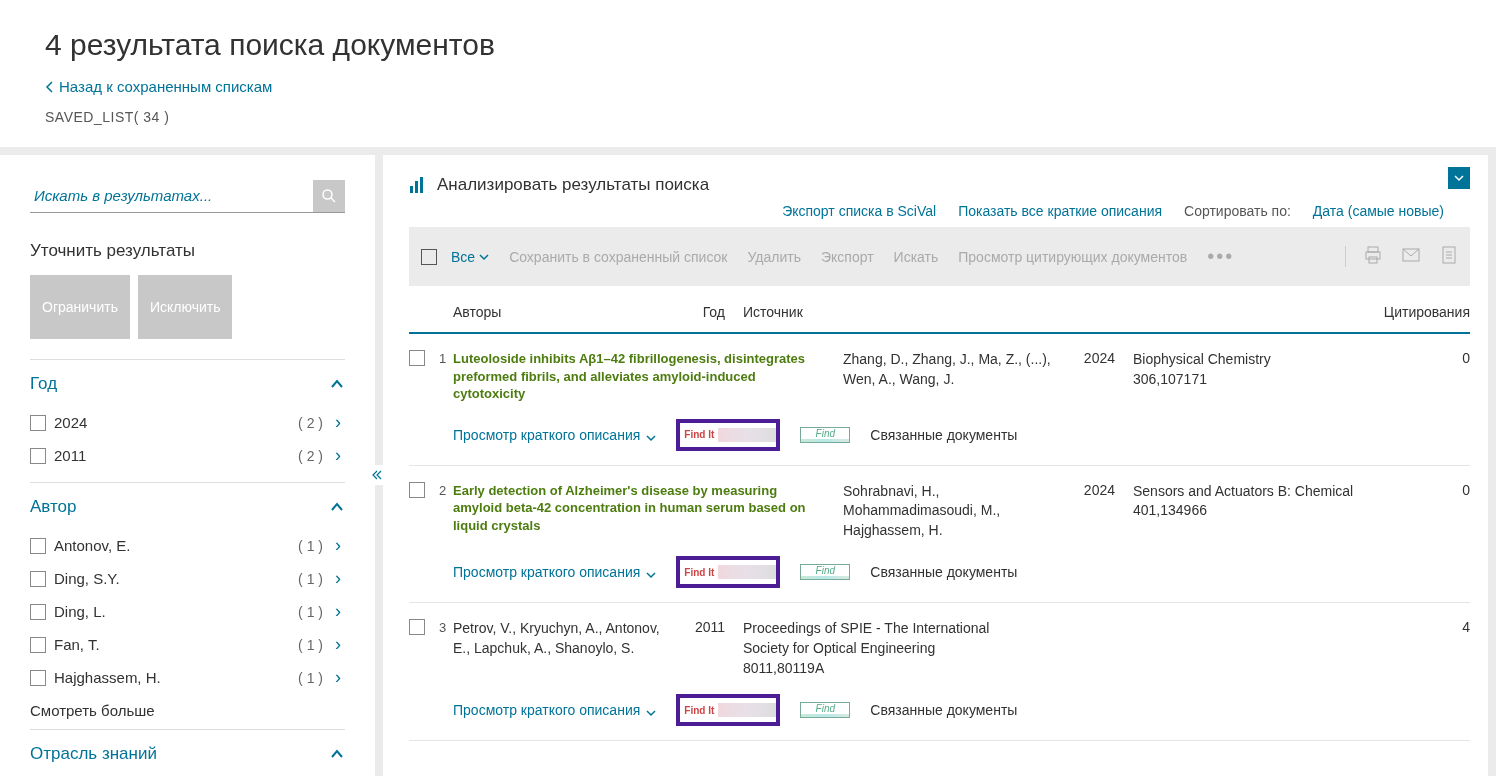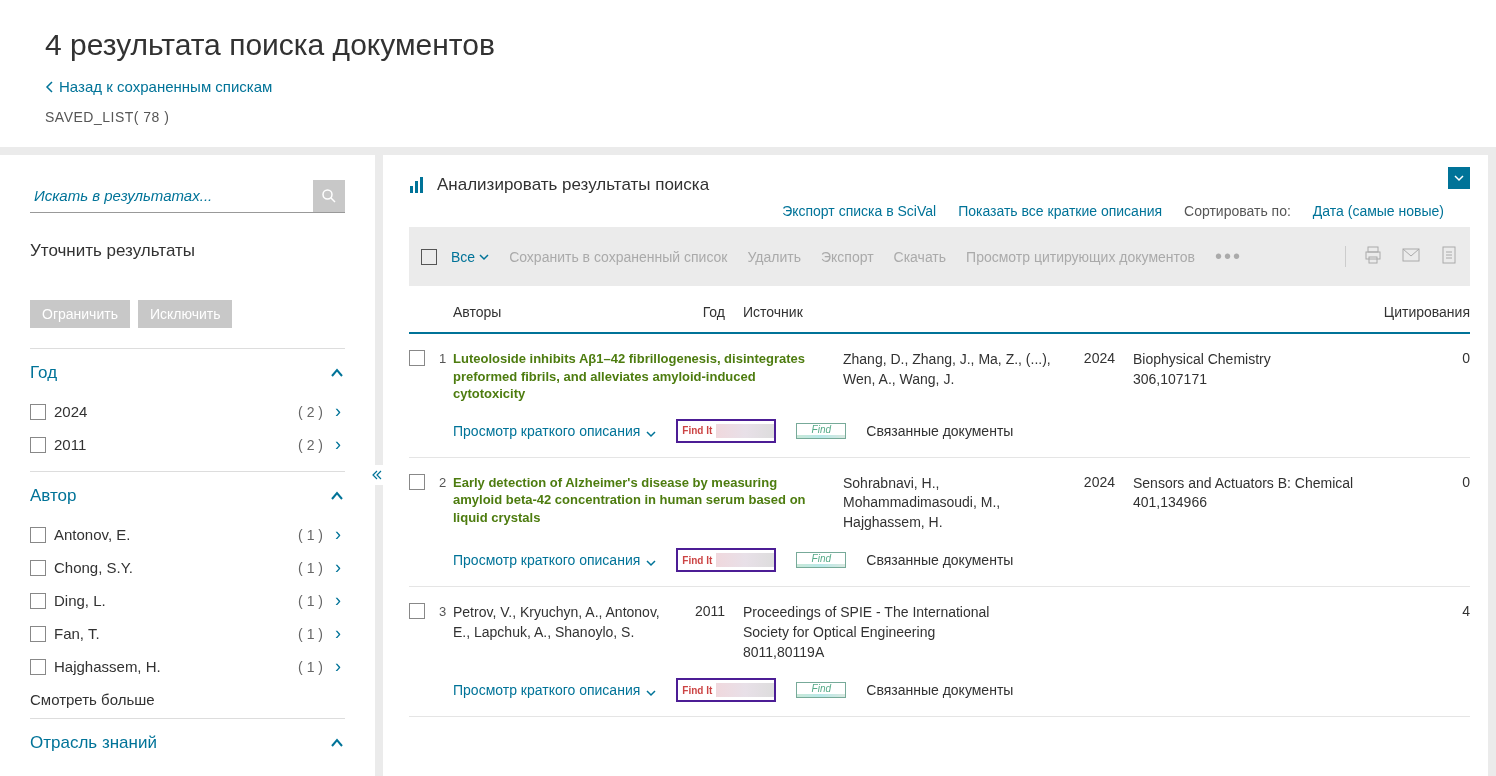--- a/index.html
+++ b/index.html
@@ -11,21 +11,21 @@
 .saved-line { color: #565656; font-size: 14px; letter-spacing: 0.5px; }
 .main-wrap { display: flex; gap: 8px; padding: 0 8px 0 0; }
 .sidebar { width: 375px; background: #fff; padding: 24px 30px 24px 30px; position: relative; }
 .search-in { display: flex; align-items: center; border-bottom: 1px solid #999; margin-bottom: 28px; }
 .search-in input { flex: 1; border: none; outline: none; font-size: 15px; padding: 8px 4px; color: #007398; background: transparent; }
 .search-in input::placeholder { color: #007398; font-style: italic; }
 .search-btn { width: 32px; height: 32px; background: #c8c8c8; display: flex; align-items: center; justify-content: center; cursor: pointer; }
 .search-btn svg { width: 16px; height: 16px; fill: #fff; }
 .refine-title { font-size: 17px; color: #323232; margin-bottom: 14px; }
 .filter-btns { display: flex; gap: 8px; margin-bottom: 20px; }
-.fbtn { background: #c8c8c8; color: #fff; border: none; padding: 6px 12px; font-size: 14px; cursor: pointer; margin-top: 25px; }
+.fbtn { background: #c8c8c8; color: #fff; border: none; padding: 24px 12px; font-size: 14px; cursor: pointer; }
 .facet { border-top: 1px solid #ddd; padding: 14px 0 10px; }
 .facet-head { display: flex; justify-content: space-between; align-items: center; cursor: pointer; margin-bottom: 12px; }
 .facet-title { color: #007398; font-size: 17px; }
 .chevron-up { width: 16px; height: 16px; }
 .facet-row { display: flex; align-items: center; padding: 6px 0; }
 .chk { width: 16px; height: 16px; border: 1px solid #888; margin-right: 8px; flex-shrink: 0; cursor: pointer; }
 .facet-label { flex: 1; font-size: 15px; }
 .facet-count { color: #666; margin-right: 8px; }
 .facet-arrow { color: #007398; font-size: 18px; cursor: pointer; padding: 0 4px; }
 .show-more { color: #323232; font-size: 15px; margin-top: 8px; cursor: pointer; }
@@ -62,40 +62,40 @@
 .row-chk { width: 44px; display: flex; align-items: flex-start; gap: 6px; }
 .row-num { font-size: 13px; color: #555; padding-top: 1px; }
 .row-title { width: 390px; font-size: 13px; color: #4d7c0f; line-height: 1.35; padding-right: 20px; font-weight: bold; }
 .row-auth { width: 230px; font-size: 14px; line-height: 1.4; color: #323232; padding-right: 12px; }
 .row-year { width: 60px; text-align: right; padding-right: 18px; font-size: 14px; }
 .row-src { width: 260px; font-size: 14px; line-height: 1.4; padding-right: 12px; }
 .row-cit { flex: 1; text-align: right; font-size: 14px; }
 .row-actions { display: flex; align-items: center; gap: 20px; margin-top: 16px; padding-left: 44px; font-size: 14px; }
 .view-abs { color: #007398; cursor: pointer; display: flex; align-items: flex-end; gap: 6px; }
 .view-abs svg { width: 10px; height: 10px; fill: #007398; }
-.findit { display: inline-flex; border: 2px solid #4c1d95; font-size: 10px; height: 24px; align-items: center; }
+.findit { display: inline-flex; border: 4px solid #4c1d95; font-size: 10px; height: 32px; align-items: center; }
 .findit-txt { background: #fff; color: #c44; padding: 0 4px; font-weight: bold; }
 .findit-blur { width: 58px; height: 14px; background: linear-gradient(90deg,#f0d8dd,#e8e0e8,#ddd); }
 .findit2 { display: inline-flex; border: 1px solid #7a9; font-size: 10px; height: 16px; align-items: center; flex-direction: column; }
 .findit2-txt { background: #fff; color: #5a8; padding: 0 6px; font-style: italic; }
 .findit2-blur { width: 48px; height: 14px; background: linear-gradient(90deg,#c8e8d8,#b8e8e8,#d8e8e0); }
 .related { color: #323232; cursor: pointer; }
 </style>
 </head>
 <body>
 
 <div class="header-block">
   <h1 class="page-title">4 результата поиска документов</h1>
   <div class="back-link">
     <svg viewBox="0 0 8 12">
         <path d="M7 1 L2 6 L7 11" stroke="#007398" stroke-width="1.5" fill="none"></path>
       </svg>
     <span>Назад к сохраненным спискам</span>
   </div>
-  <div class="saved-line">SAVED_LIST( 78 )</div>
+  <div class="saved-line">SAVED_LIST( 34 )</div>
 </div>
 
 <div class="main-wrap">
 
   <div class="sidebar">
     <div class="search-in">
       <input type="text" placeholder="Искать в результатах..." style="">
       <div class="search-btn">
         <svg viewBox="0 0 16 16">
             <circle cx="6.5" cy="6.5" r="4.5" stroke="#fff" stroke-width="1.5" fill="none"></circle>
@@ -139,21 +139,21 @@
           </svg>
       </div>
       <div class="facet-row">
         <div class="chk"></div>
         <span class="facet-label">Antonov, E.</span>
         <span class="facet-count">( 1 )</span>
         <span class="facet-arrow">›</span>
       </div>
       <div class="facet-row">
         <div class="chk"></div>
-        <span class="facet-label">Chong, S.Y.</span>
+        <span class="facet-label">Ding, S.Y.</span>
         <span class="facet-count">( 1 )</span>
         <span class="facet-arrow">›</span>
       </div>
       <div class="facet-row">
         <div class="chk"></div>
         <span class="facet-label">Ding, L.</span>
         <span class="facet-count">( 1 )</span>
         <span class="facet-arrow">›</span>
       </div>
       <div class="facet-row">
@@ -216,21 +216,21 @@
         <span class="all-text">
           <span>Все</span>
           <svg viewBox="0 0 10 10">
               <path d="M1 3 L5 7 L9 3" stroke="#007398" stroke-width="1.5" fill="none"></path>
             </svg>
         </span>
       </div>
       <span class="action-disabled">Сохранить в сохраненный список</span>
       <span class="action-disabled">Удалить</span>
       <span class="action-disabled">Экспорт</span>
-      <span class="action-disabled">Скачать</span>
+      <span class="action-disabled">Искать</span>
       <span class="action-disabled">Просмотр цитирующих документов</span>
       <span class="more-dots">•••</span>
       <div class="action-flex"></div>
       <div class="icons-right">
         <span class="icon-gray"><svg viewBox="0 0 18 18">
               <rect x="4" y="1" width="10" height="5" stroke="#aaa" fill="none"></rect>
               <rect x="2" y="6" width="14" height="7" stroke="#aaa" fill="none"></rect>
               <rect x="5" y="11" width="8" height="6" stroke="#aaa" fill="none"></rect>
             </svg></span>
         <span class="icon-gray"><svg viewBox="0 0 18 18">

